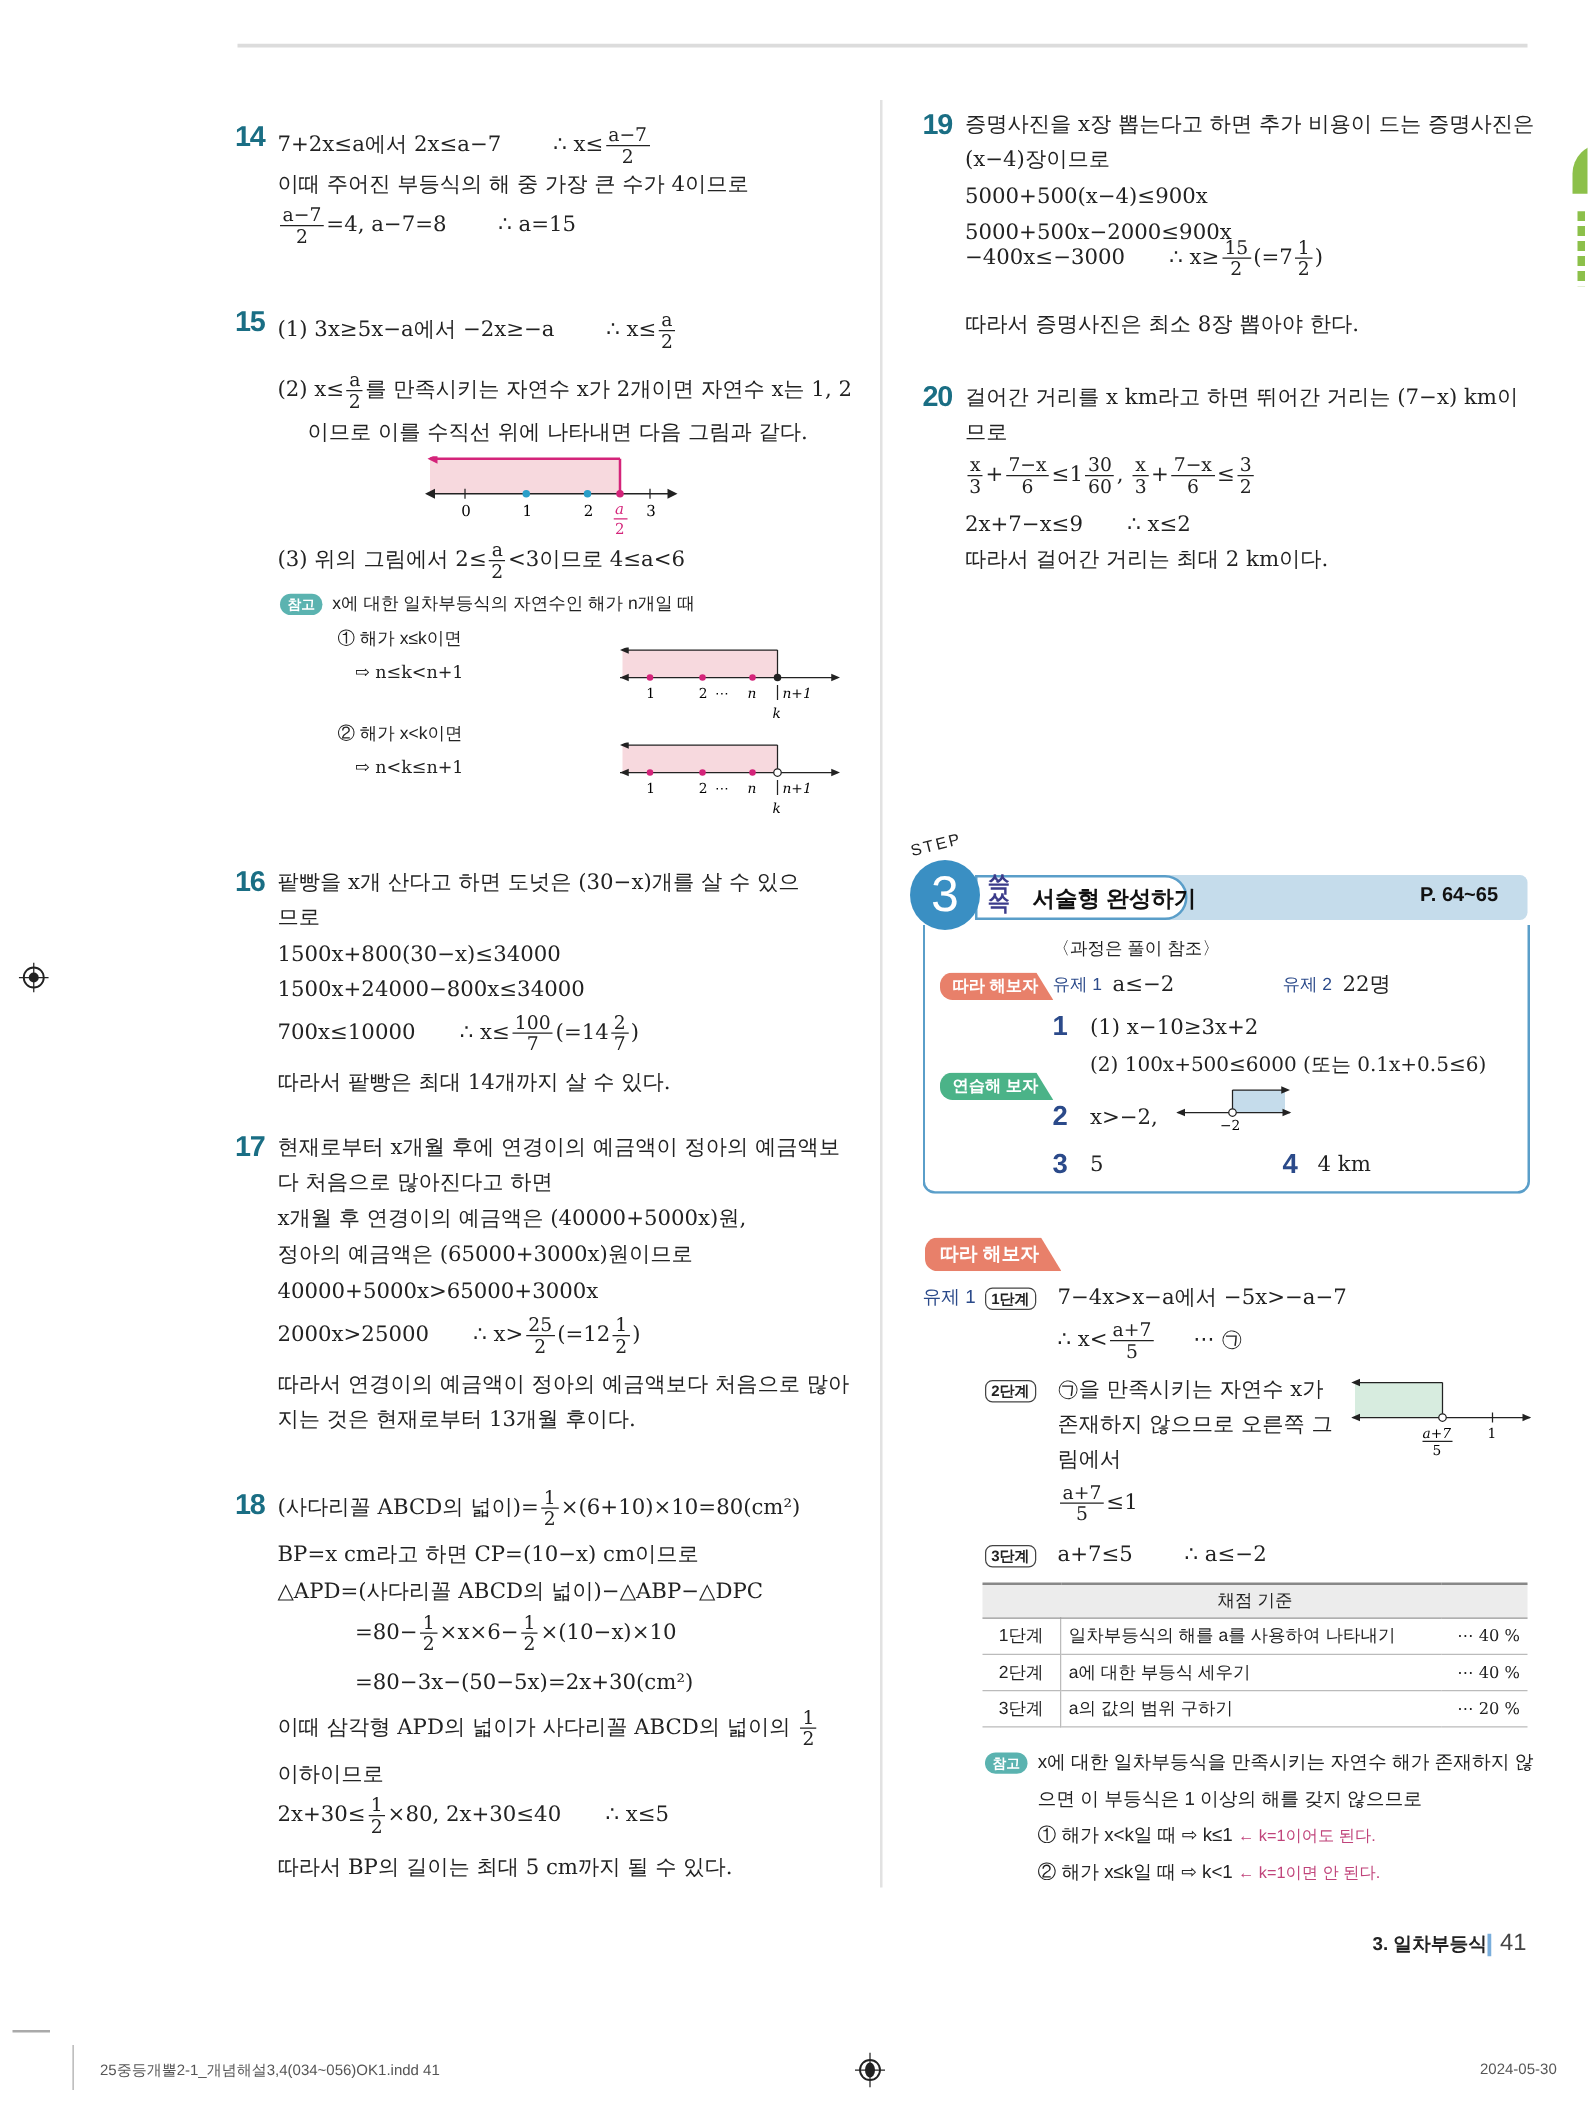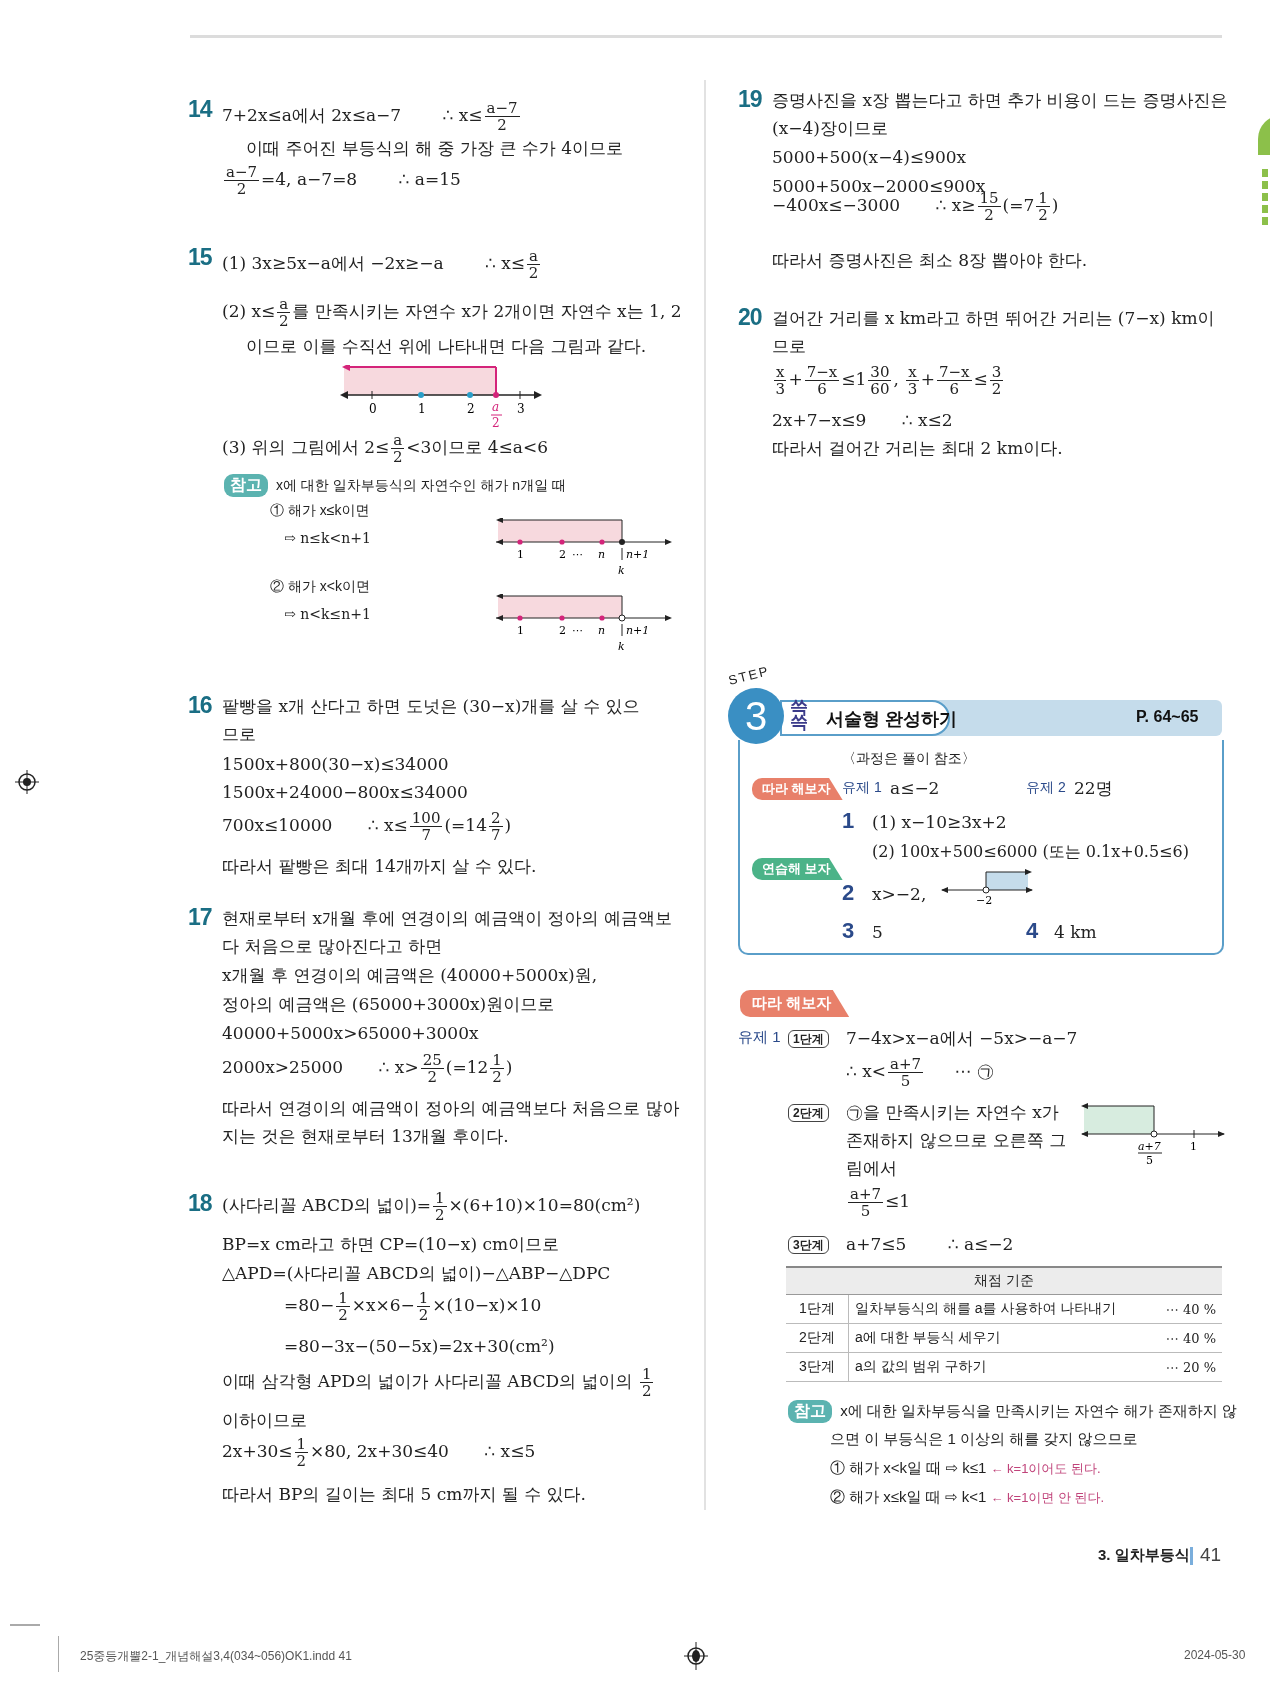--- a/index.html
+++ b/index.html
@@ -5,21 +5,21 @@
   html,body{margin:0;padding:0;}
   body{width:1270px;height:1683px;position:relative;background:#fff;font-family:"DejaVu Serif",serif;color:#222;overflow:hidden;}
   .abs{position:absolute;}
   .topline{left:190px;top:35px;width:1032px;height:3px;background:#dcdcdc;}
   .sep{left:704px;top:80px;width:2px;height:1430px;background:#e2e2e2;}
   .qnum{font-family:"Liberation Sans",sans-serif;font-weight:bold;color:#1a6e84;font-size:23px;letter-spacing:-1px;}
   .ln{font-size:17px;line-height:20px;white-space:nowrap;}
   .sans{font-family:"Liberation Sans",sans-serif;}
   .frac{display:inline-flex;flex-direction:column;align-items:center;vertical-align:middle;font-size:15px;line-height:16px;margin:0 2px;}
   .frac .n{border-bottom:1px solid #222;padding:0 2px;}
-  .ref-badge{display:inline-block;background:#5bb3b0;color:#fff;border-radius:9px;padding:1px 6px;font-size:16px;font-family:Liberation Serif, serif;font-weight:bold;}
+  .ref-badge{display:inline-block;background:#5bb3b0;color:#fff;border-radius:9px;padding:1px 6px;font-size:11px;font-family:Liberation Serif, serif;font-weight:bold;}
   .step-badge{display:inline-block;border:1px solid #444;border-radius:6px;padding:0 4px;font-size:12px;font-family:"Liberation Sans",sans-serif;font-weight:bold;line-height:16px;}
   .tag-orange{display:inline-block;background:#e8806a;color:#fff;font-size:13px;font-family:"Liberation Sans",sans-serif;font-weight:bold;padding:2px 12px 2px 10px;border-radius:10px 0 0 10px;clip-path:polygon(0 0,85% 0,100% 100%,0 100%);}
   .tag-green{display:inline-block;background:#4bb388;color:#fff;font-size:13px;font-family:"Liberation Sans",sans-serif;font-weight:bold;padding:2px 12px 2px 10px;border-radius:10px 0 0 10px;clip-path:polygon(0 0,85% 0,100% 100%,0 100%);margin-top:47px;}
   .bnum{font-family:"Liberation Sans",sans-serif;font-weight:bold;color:#2b4a8a;font-size:22px;}
   .step-box{left:738px;top:740px;width:482px;height:213px;border:2px solid #5a9ec9;border-top:none;border-radius:0 0 10px 10px;}
   .step-header{left:780px;top:700px;width:442px;height:36px;background:#c5dceb;border-radius:0 6px 6px 0;}
   .step-title-pill{left:780px;top:700px;width:166px;height:32px;background:#fff;border:2px solid #5a9ec9;border-radius:0 18px 18px 0;}
   .step-circle{left:728px;top:688px;width:56px;height:56px;border-radius:50%;background:#3a8fc3;color:#fff;font-family:"Liberation Sans",sans-serif;font-size:40px;text-align:center;line-height:56px;}
   table.score{border-collapse:collapse;font-family:"Liberation Sans",sans-serif;font-size:14px;width:436px;}
   table.score th{background:#ececec;font-weight:normal;padding:4px;border-top:2px solid #888;border-bottom:1px solid #999;margin-left:37px;}
@@ -51,21 +51,21 @@
 
 <div class="abs" style="left:188px;top:92px;width:490px;">
   <span class="qnum abs" style="left:0;top:4px;">14</span>
   <div class="ln abs" style="left:34px;top:8px;">
     <span>7+2x≤a에서 2x≤a−7</span>
     <span style="margin-left:36px;">∴ x≤</span><span class="frac">
         <span class="n">a−7</span>
         <span>2</span>
       </span>
   </div>
-  <div class="ln abs" style="left:34px;top:46px;margin-left:24px;">이때 주어진 부등식의 해 중 가장 큰 수가 4이므로</div>
+  <div class="ln abs" style="left:34px;top:46px;">이때 주어진 부등식의 해 중 가장 큰 수가 4이므로</div>
   <div class="ln abs" style="left:34px;top:72px;">
     <span class="frac">
         <span class="n">a−7</span>
         <span>2</span>
       </span><span>=4, a−7=8</span>
     <span style="margin-left:36px;">∴ a=15</span>
   </div>
 </div>
 
 <div class="abs" style="left:188px;top:240px;width:490px;height:420px;">

